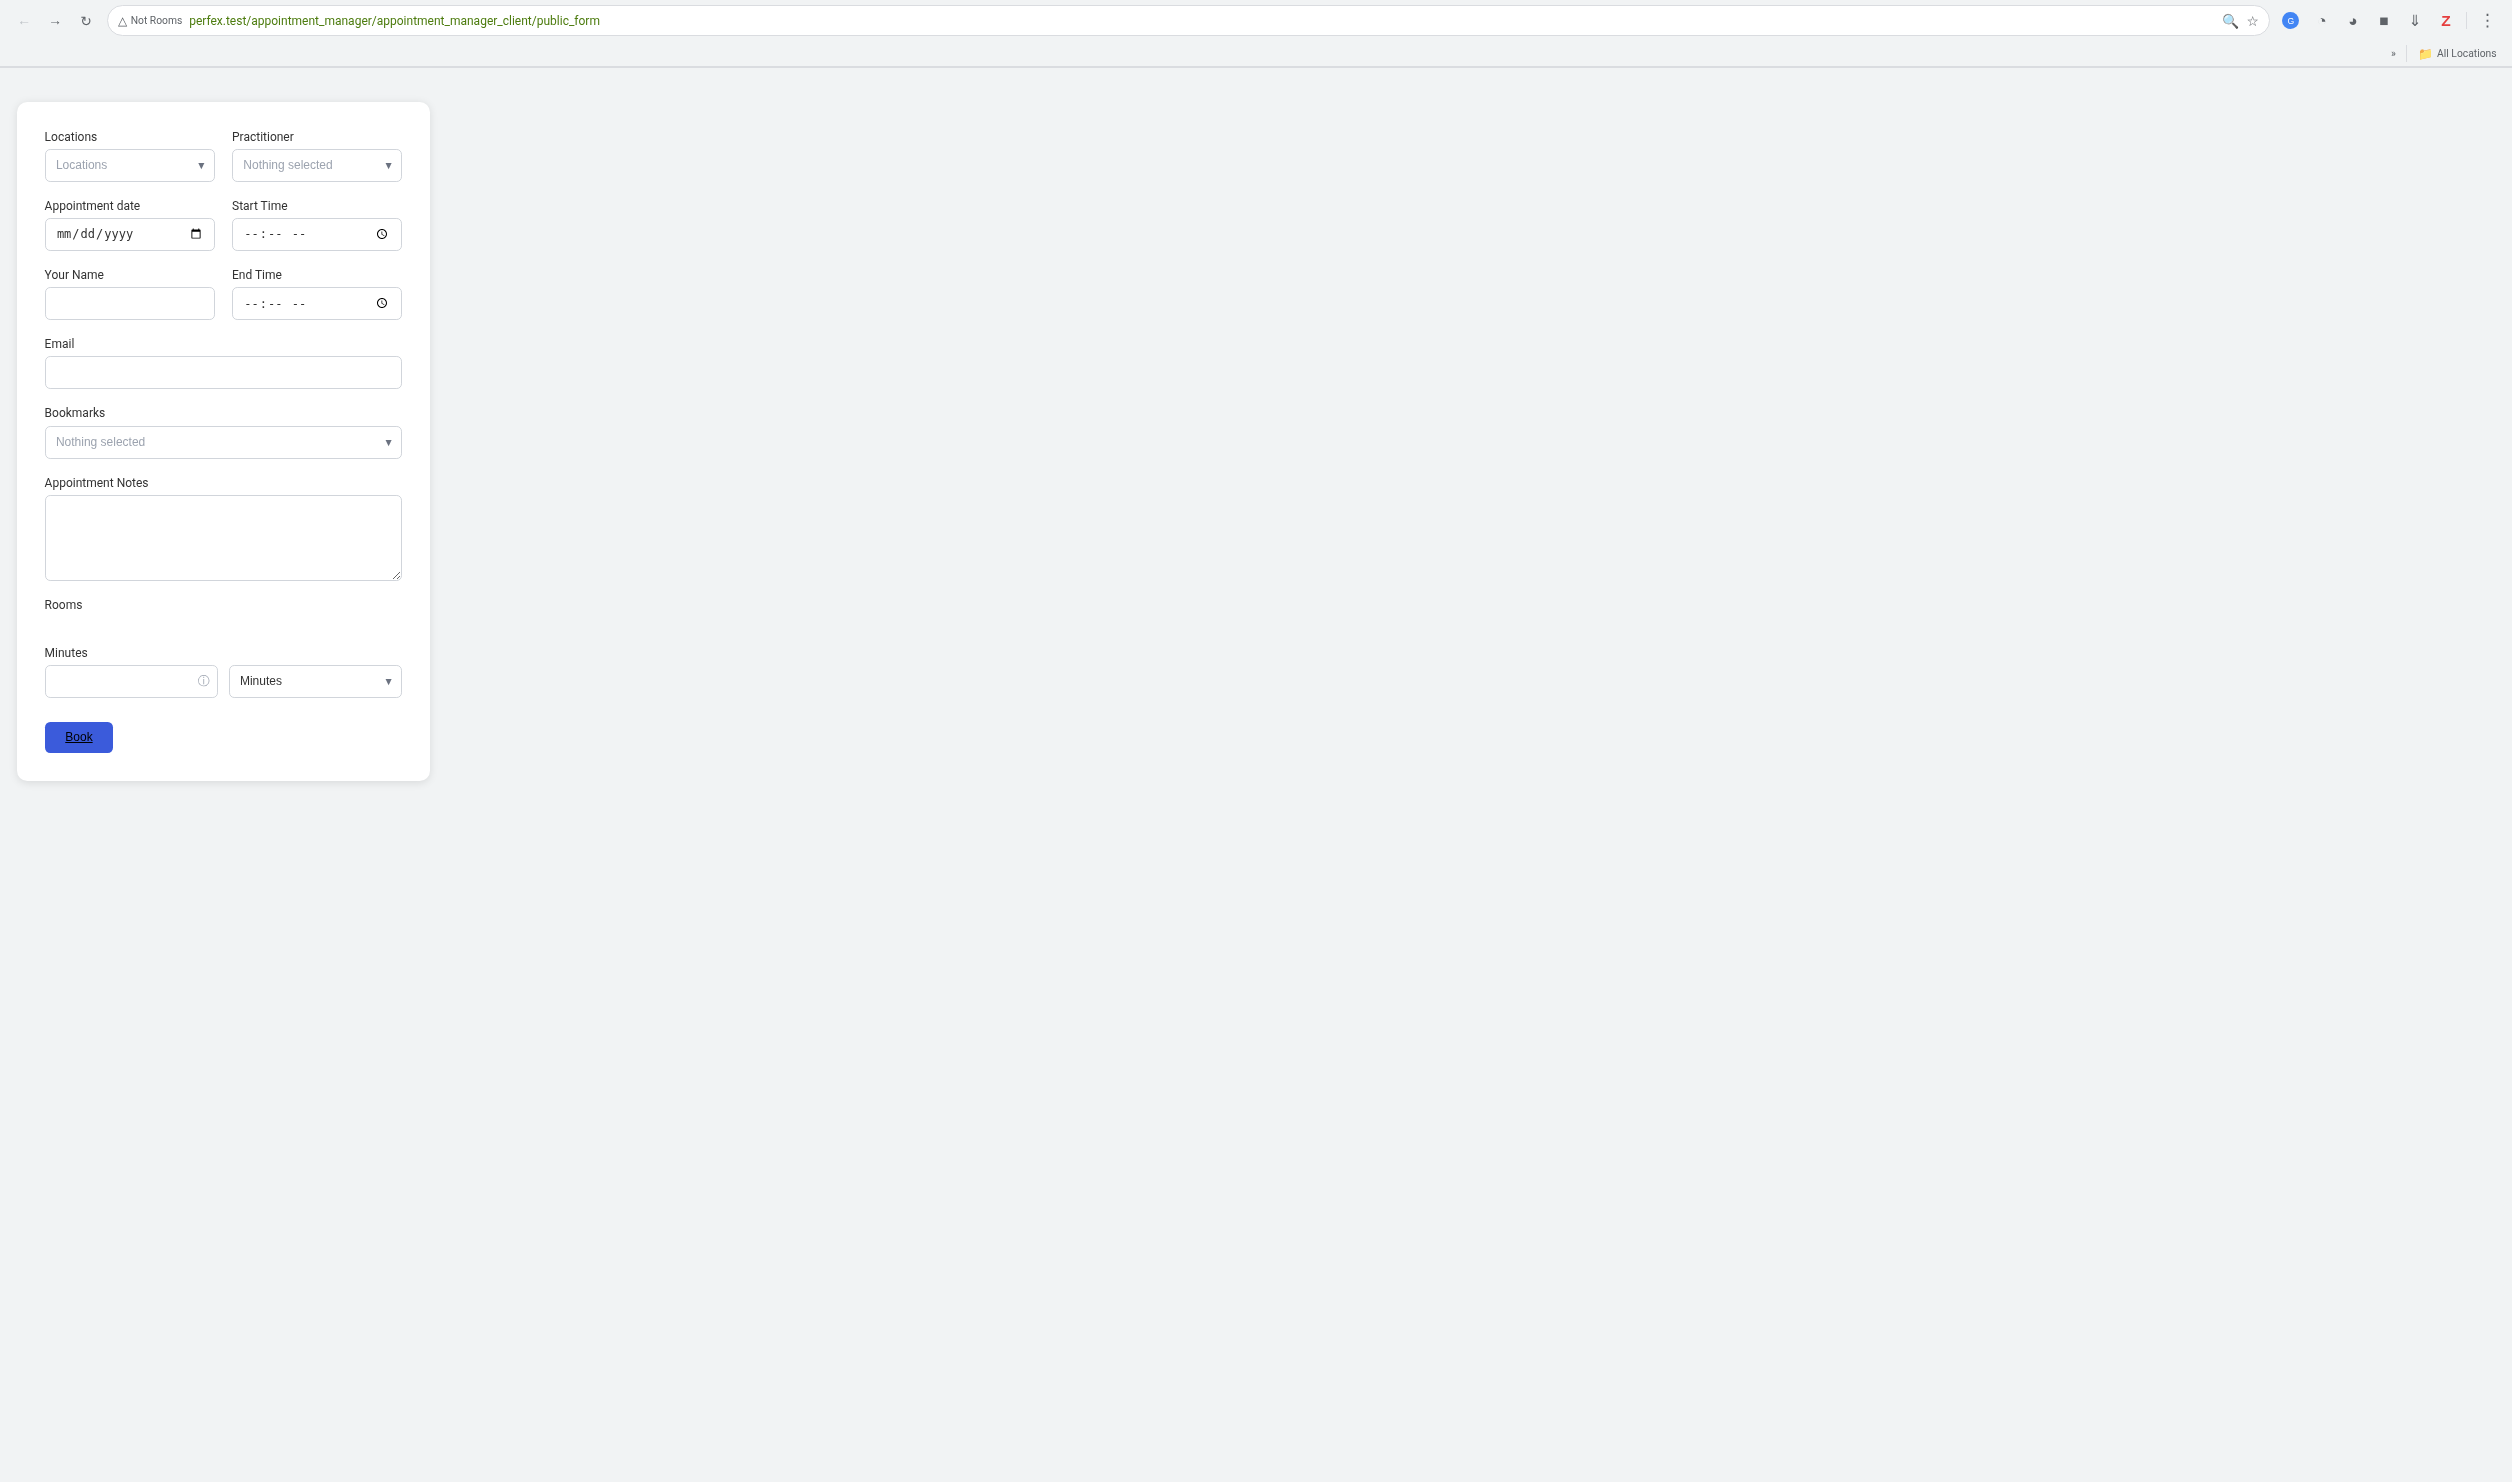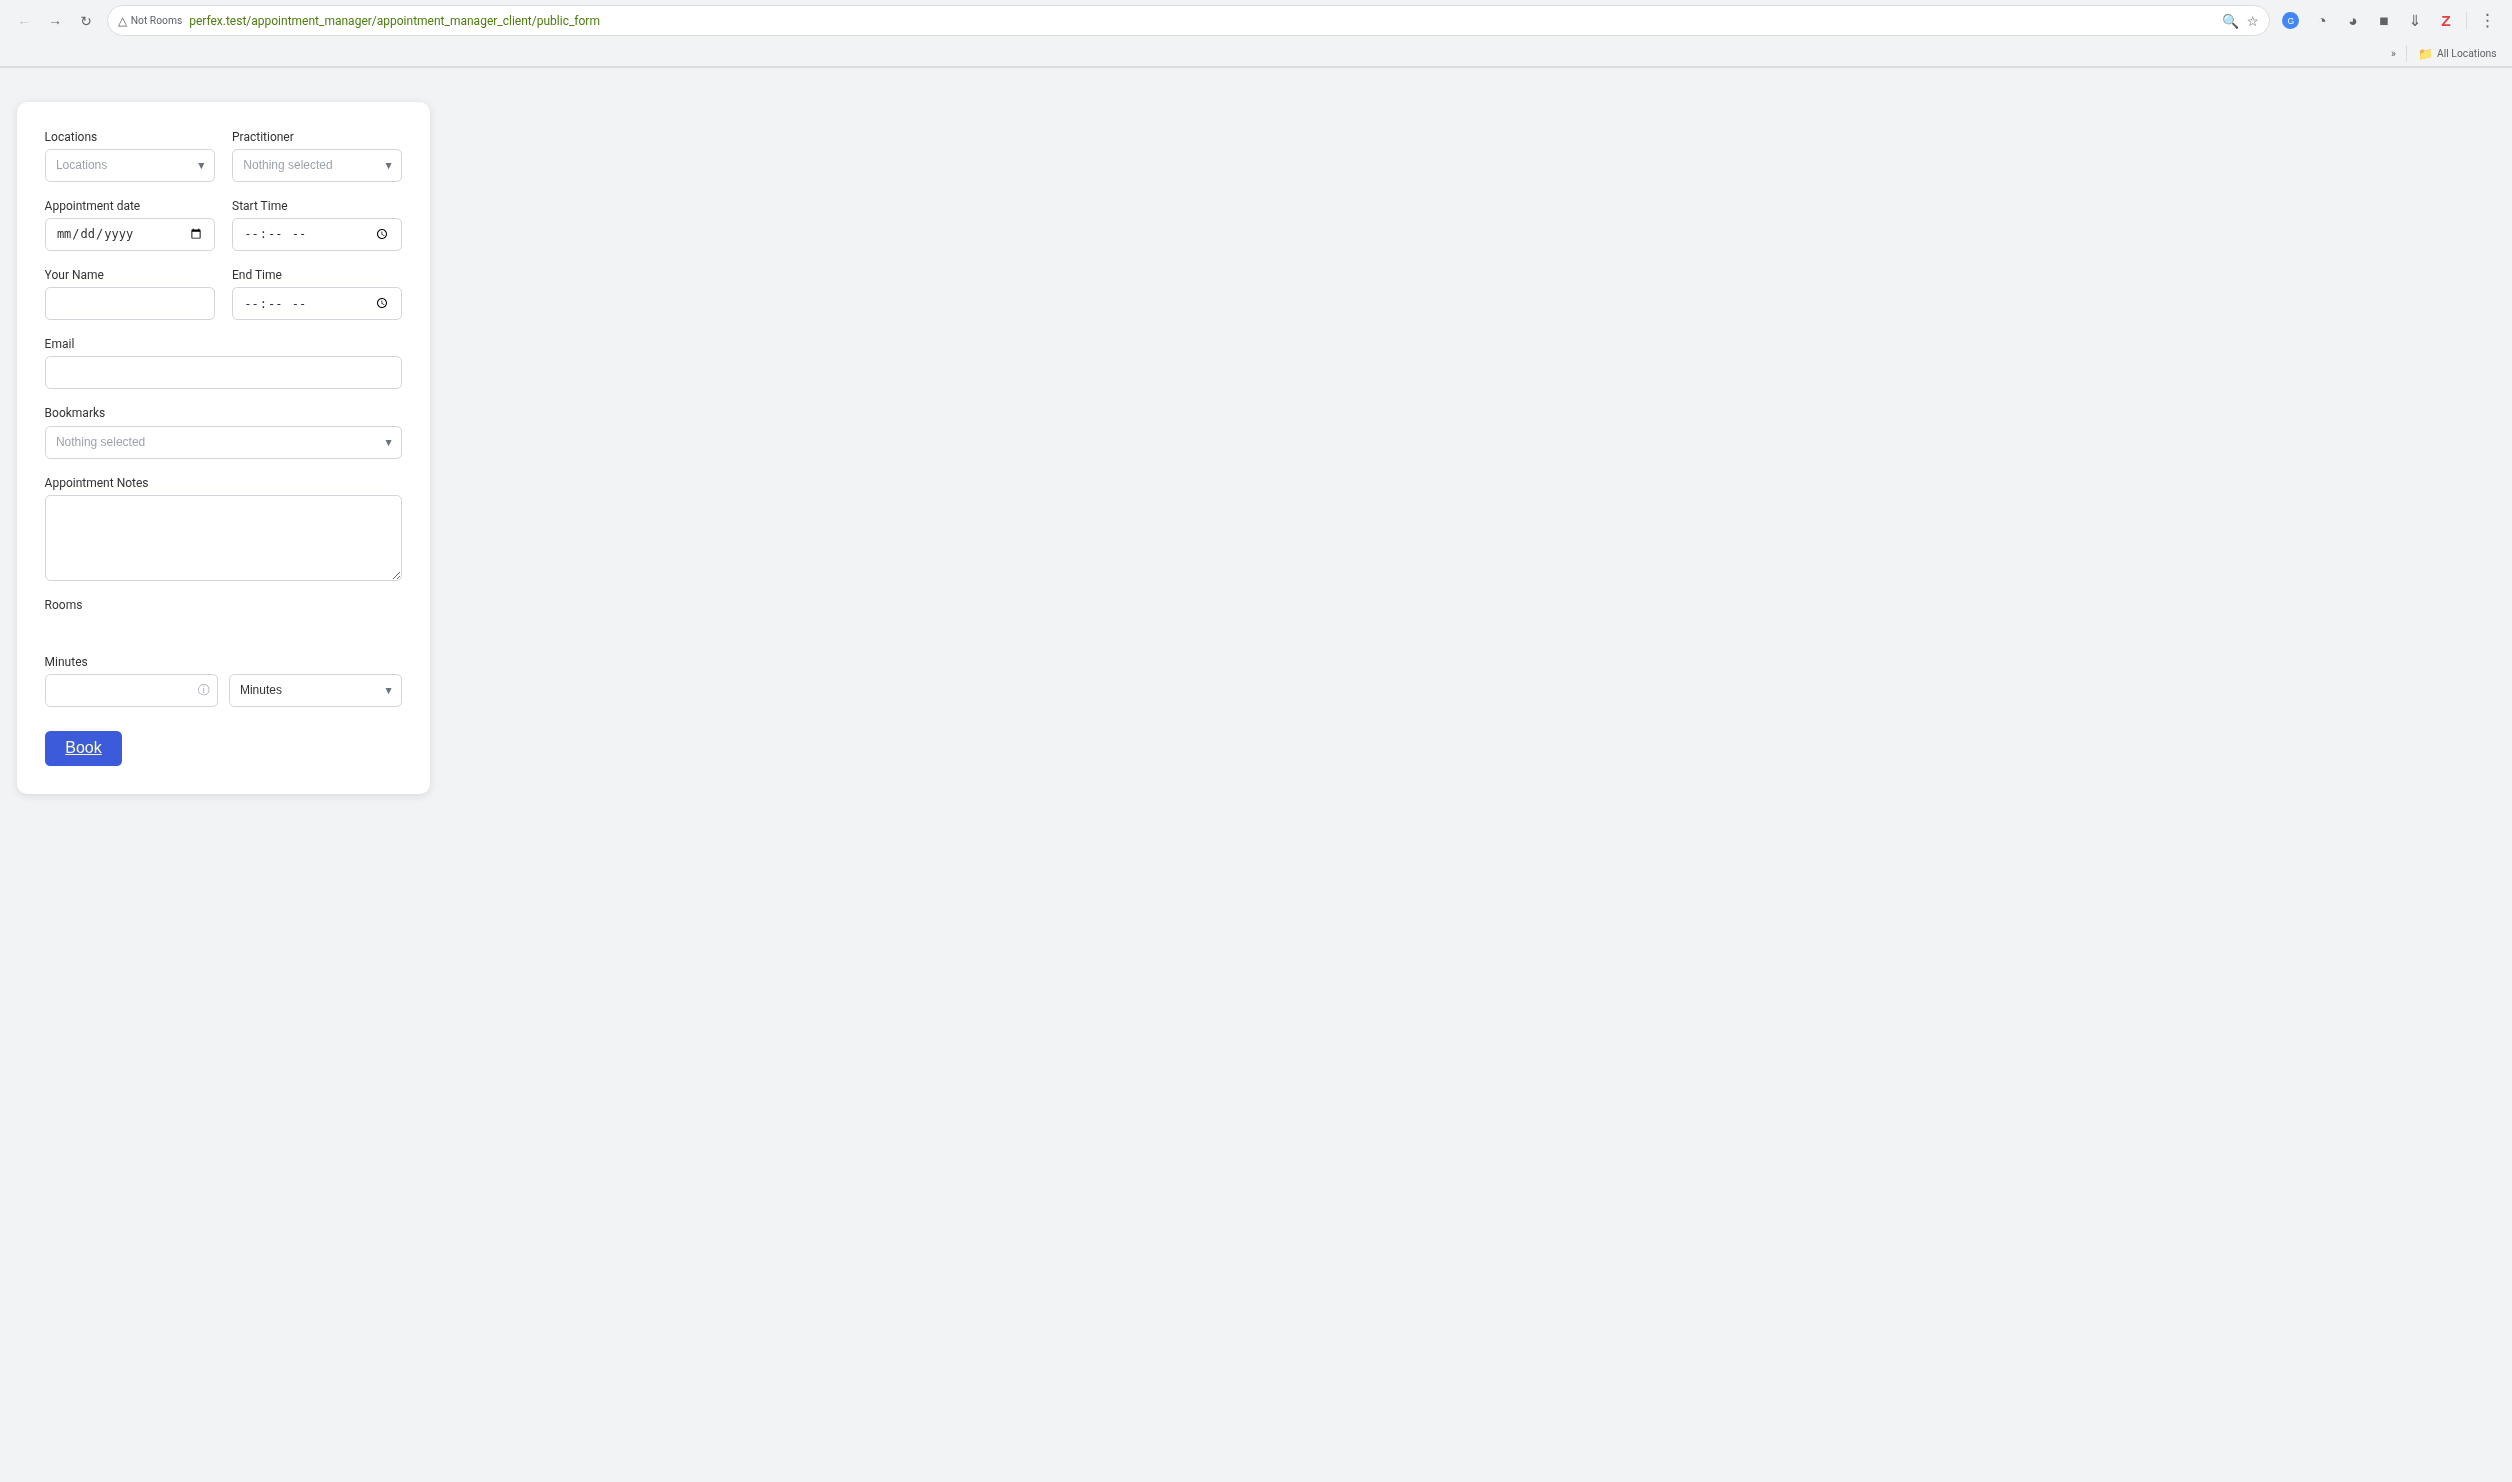--- a/index.html
+++ b/index.html
@@ -268,30 +268,30 @@
       right: 8.6px;
       color: #9ca3af;
       font-size: 12px;
       cursor: pointer;
     }
 
     .section-label {
       font-size: 12px;
       color: #333;
       font-weight: 400;
-      margin-bottom: 26px;
+      margin-bottom: 17px;
     }
 
     .book-button {
       background: #3b5bdb;
-      color: #fef9c3;
+      color: #000000;
       border: none;
       border-radius: 5.2px;
       padding: 8.6px 20.7px;
-      font-size: 16px;
+      font-size: 12px;
       cursor: pointer;
       font-weight: 500;
       margin-top: 6.9px;
       text-decoration: underline;
     }
 
     .profile-icon {
       width: 17px;
       height: 17px;
       background: #4285f4;

